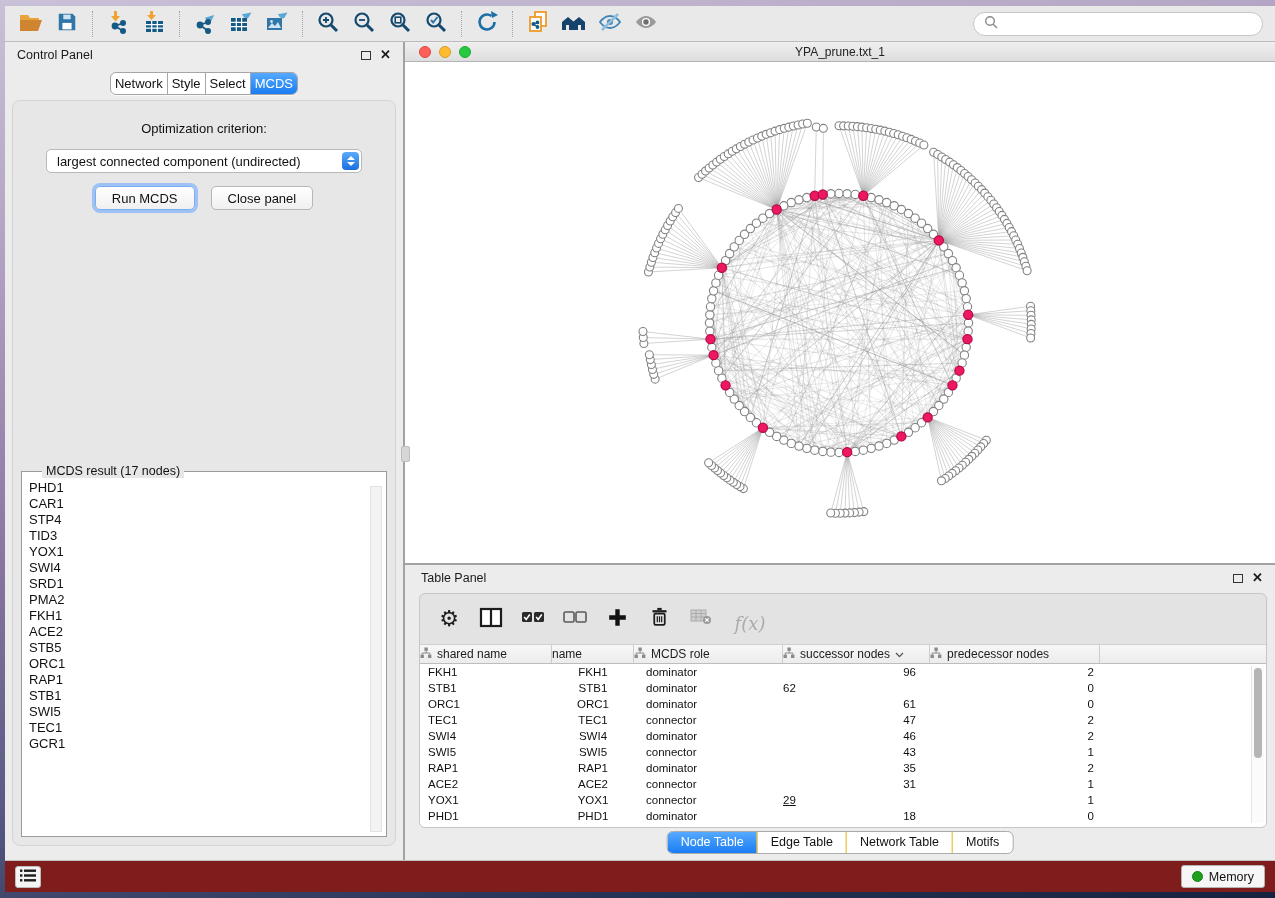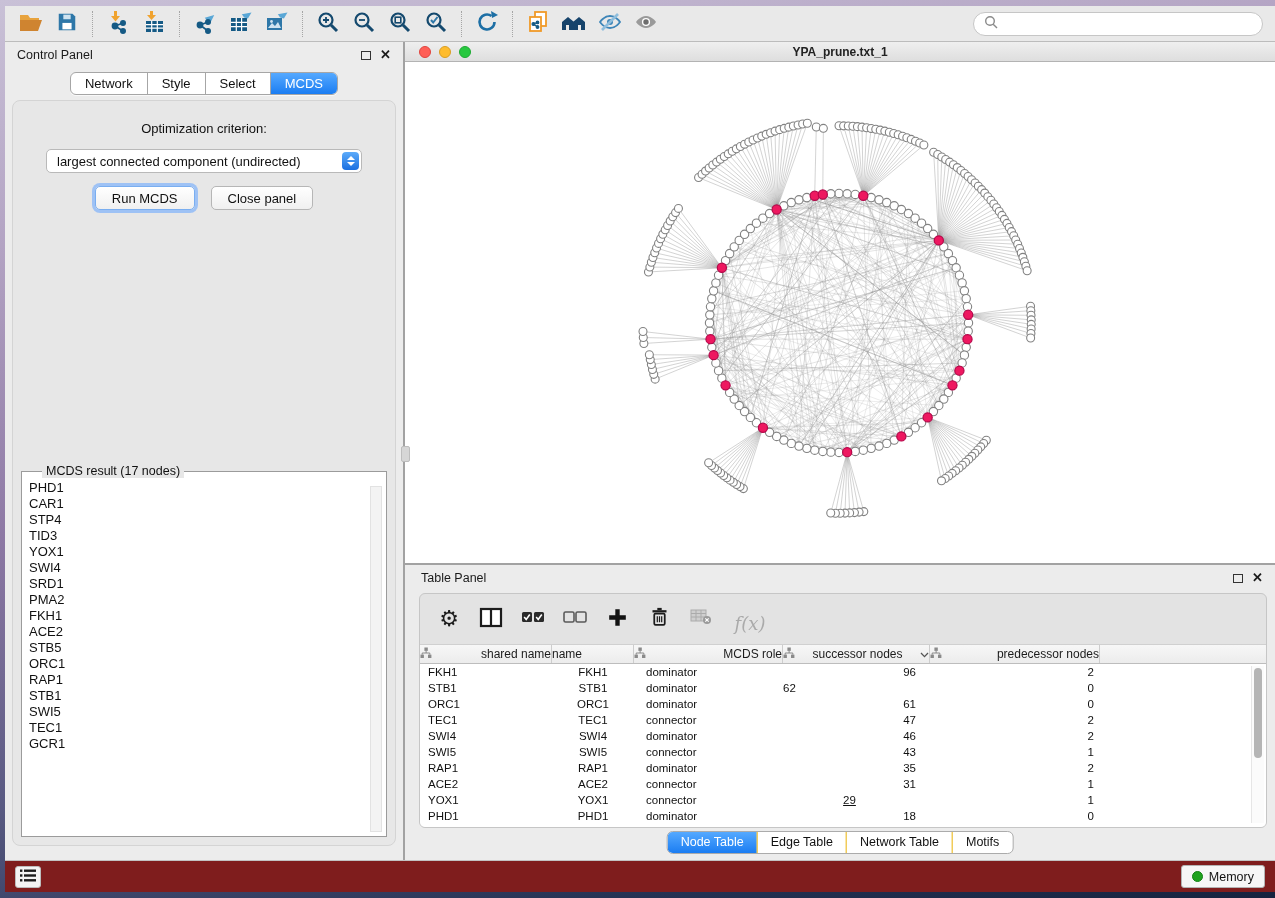--- a/index.html
+++ b/index.html
@@ -29,21 +29,21 @@
   
   .cp { width:400px; flex:none; border-right:2px solid #a2a2a2; display:flex; flex-direction:column; background:#ececec; }
   .panel-header { height:26px; display:flex; align-items:center; padding:0 12px; flex:none; }
   .panel-title { font-size:12.5px; color:#1a1a1a; }
   .panel-hicons { margin-left:auto; display:flex; align-items:center; gap:9px; }
   .float-glyph { width:10px; height:9px; border:1.4px solid #333; background:transparent; }
   .close-glyph { font-size:13px; font-weight:700; color:#1a1a1a; line-height:10px; }
   .cp-tabs { height:30px; display:flex; justify-content:center; align-items:center; flex:none; }
   .seg { display:inline-flex; border:1px solid #a6a6a6; border-radius:6px; overflow:hidden;
          background:#fff; height:23px; box-shadow:0 1px 0 rgba(255,255,255,.7); }
-  .seg .tab { padding:0 14px; line-height:22px; font-size:13px; color:#111; border-left:1px solid #a6a6a6; }
+  .seg .tab { padding:0 4px; line-height:22px; font-size:13px; color:#111; border-left:1px solid #a6a6a6; }
   .seg .tab:first-child { border-left:none; }
   .seg .tab.active { background:linear-gradient(#55a9ff,#1b7df2); color:#fff; }
   .cp-content { position:relative; margin:2px 7px 14px 7px; flex:1;
                 background:#e7e7e7; border:1px solid #d4d4d4; border-radius:8px; }
   .opt-label { margin-top:20px; text-align:center; font-size:13px; color:#111; }
   .dropdown { margin:13px auto 0; width:316px; height:24px; background:#fff; border:1px solid #b9b9b9;
               border-radius:5px; display:flex; align-items:center; padding-left:10px; font-size:13px;
               color:#111; position:relative; }
   .dd-stepper { position:absolute; right:2px; top:2px; width:17px; height:18px; border-radius:4px;
                 background:linear-gradient(#5cabfa,#1a6fe0); display:flex; flex-direction:column;
@@ -63,39 +63,39 @@
                  border:1px solid #e2e2e2; }
 
   
   .grip { position:absolute; left:396px; top:404px; width:9px; height:16px; background:#d6d6d6;
           border:1px solid #bdbdbd; border-radius:2px; z-index:5; }
 
   
   .rightcol { flex:1; min-width:0; display:flex; flex-direction:column; }
   .netview { height:523px; flex:none; display:flex; flex-direction:column; border-bottom:2px solid #a2a2a2; }
   .net-titlebar { height:20px; flex:none; position:relative; display:flex; align-items:center;
-                  background:linear-gradient(#efefef,#dedede); border-bottom:1px solid #b3b3b3;font-weight:bold; }
+                  background:linear-gradient(#efefef,#dedede); border-bottom:1px solid #b3b3b3; }
   .lights { display:flex; gap:8px; padding-left:14px; z-index:2; }
   .light { width:12px; height:12px; border-radius:50%; }
   .net-title-text { position:absolute; left:0; right:0; text-align:center; font-size:12px; color:#222; }
   .net-canvas { flex:1; background:#fff; min-height:0; }
   .net-canvas svg { display:block; width:100%; height:100%; }
 
   
   .tablepanel { flex:1; position:relative; background:#ececec; min-height:0; }
   .tp-container { position:absolute; left:14px; right:8px; top:28px; height:235px;
                   background:#e3e3e3; border:1px solid #c6c6c6; border-radius:6px; overflow:hidden; }
   .tp-toolbar { height:50px; display:flex; align-items:center; padding-left:14px; gap:12px; }
   .tico { display:flex; align-items:center; justify-content:center; width:30px; height:30px; }
   .gear-char { font-size:22px; color:#1c1c1c; line-height:24px; }
   .fx { font-family:"DejaVu Serif", serif; font-style:italic; font-size:18px; color:#aaa; }
   .tp-table { position:absolute; left:0; right:0; top:50px; bottom:0; background:#fff; }
   .thead { display:flex; height:20px; background:linear-gradient(#f7f7f7,#ececec);
            border-top:1px solid #d0d0d0; border-bottom:1px solid #bdbdbd; }
-  .th { display:flex; align-items:center; justify-content:space-between; gap:5px; font-size:12px; color:#1c1c1c;
+  .th { display:flex; align-items:center; justify-content:flex-start; gap:5px; font-size:12px; color:#1c1c1c;
         border-right:1px solid #cdcdcd; overflow:hidden; flex:none; }
   .trow { display:flex; height:16px; line-height:16px; font-size:11.5px; color:#111; }
   .td { flex:none; overflow:hidden; white-space:nowrap; }
   .tscroll { position:absolute; right:2px; top:22px; bottom:4px; width:13px; background:#fbfbfb;
              border-left:1px solid #e6e6e6; }
   .tscroll .thumb { position:absolute; left:2px; right:2px; top:2px; height:90px; background:#b5b5b5; border-radius:6px; }
   .tp-tabs { position:absolute; left:50%; transform:translateX(-50%); top:266px; height:23px;
              display:inline-flex; border:1px solid #ababab; border-radius:6px; overflow:hidden; background:#fff; }
   .tp-tabs .tab { padding:0 13px; line-height:21px; font-size:12.5px; color:#111; border-left:1px solid #eab308; }
   .tp-tabs .tab:first-child { border-left:none; }
@@ -1251,21 +1251,21 @@
                   <div class="td" style="width: 132px; padding-left: 8px;">ACE2</div>
                   <div class="td" style="width: 82px; text-align: center;">ACE2</div>
                   <div class="td" style="width: 149px; padding-left: 12px;">connector</div>
                   <div class="td" style="width: 147px; text-align: right; padding-right: 14px;">31</div>
                   <div class="td" style="width: 170px; text-align: right; padding-right: 6px;">1</div>
                 </div>
                 <div class="trow">
                   <div class="td" style="width: 132px; padding-left: 8px;">YOX1</div>
                   <div class="td" style="width: 82px; text-align: center;">YOX1</div>
                   <div class="td" style="width: 149px; padding-left: 12px;">connector</div>
-                  <div class="td" style="width: 147px; text-align: center; padding-right: 14px; text-decoration: underline;">29</div>
+                  <div class="td" style="width: 147px; text-align: left; padding-right: 14px; text-decoration: underline;">29</div>
                   <div class="td" style="width: 170px; text-align: right; padding-right: 6px;">1</div>
                 </div>
                 <div class="trow">
                   <div class="td" style="width: 132px; padding-left: 8px;">PHD1</div>
                   <div class="td" style="width: 82px; text-align: center;">PHD1</div>
                   <div class="td" style="width: 149px; padding-left: 12px;">dominator</div>
                   <div class="td" style="width: 147px; text-align: right; padding-right: 14px;">18</div>
                   <div class="td" style="width: 170px; text-align: right; padding-right: 6px;">0</div>
                 </div>
               </div>

